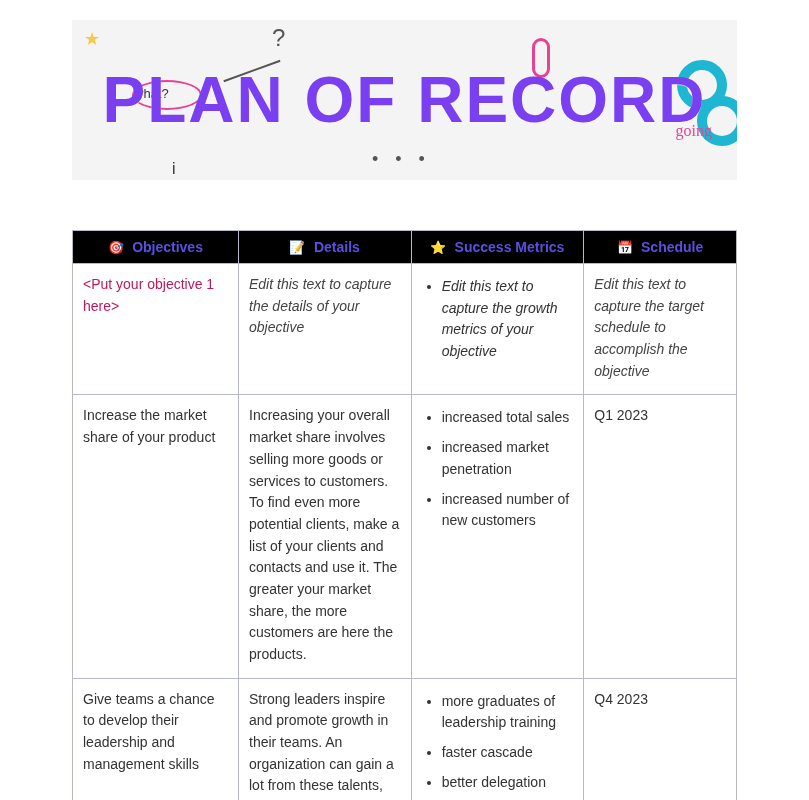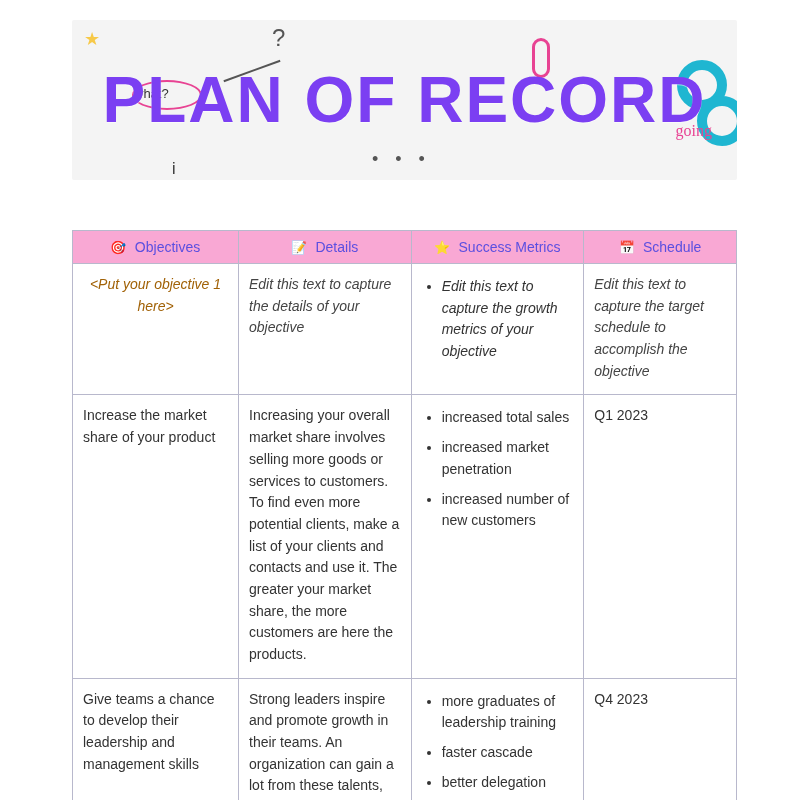--- a/index.html
+++ b/index.html
@@ -143,41 +143,39 @@
   table {
     width: 100%;
     border-collapse: collapse;
     table-layout: fixed;
   }
   th, td {
     border: 1px solid #b8b8cc;
     vertical-align: top;
   }
   th {
-    background: #f9a8d4;
+    background: #000000;
     color: #5b4fe0;
-    font-weight: 400;
+    font-weight: 700;
     font-size: 14px;
     padding: 8px 6px;
     text-align: center;
   }
   th .col-icon {
     margin-right: 4px;
     font-size: 13px;
   }
   td {
     padding: 10px 10px 12px 10px;
     font-size: 14px;
     line-height: 1.55;
     color: #333;
   }
   td.placeholder-obj {
-    color: #a16207;
-    font-style: italic;
-    text-align: center;
+    color: #be185d;
   }
   td.placeholder {
     font-style: italic;
     color: #444;
   }
   ul.metrics {
     margin: 0;
     padding-left: 20px;
   }
   ul.metrics li {

